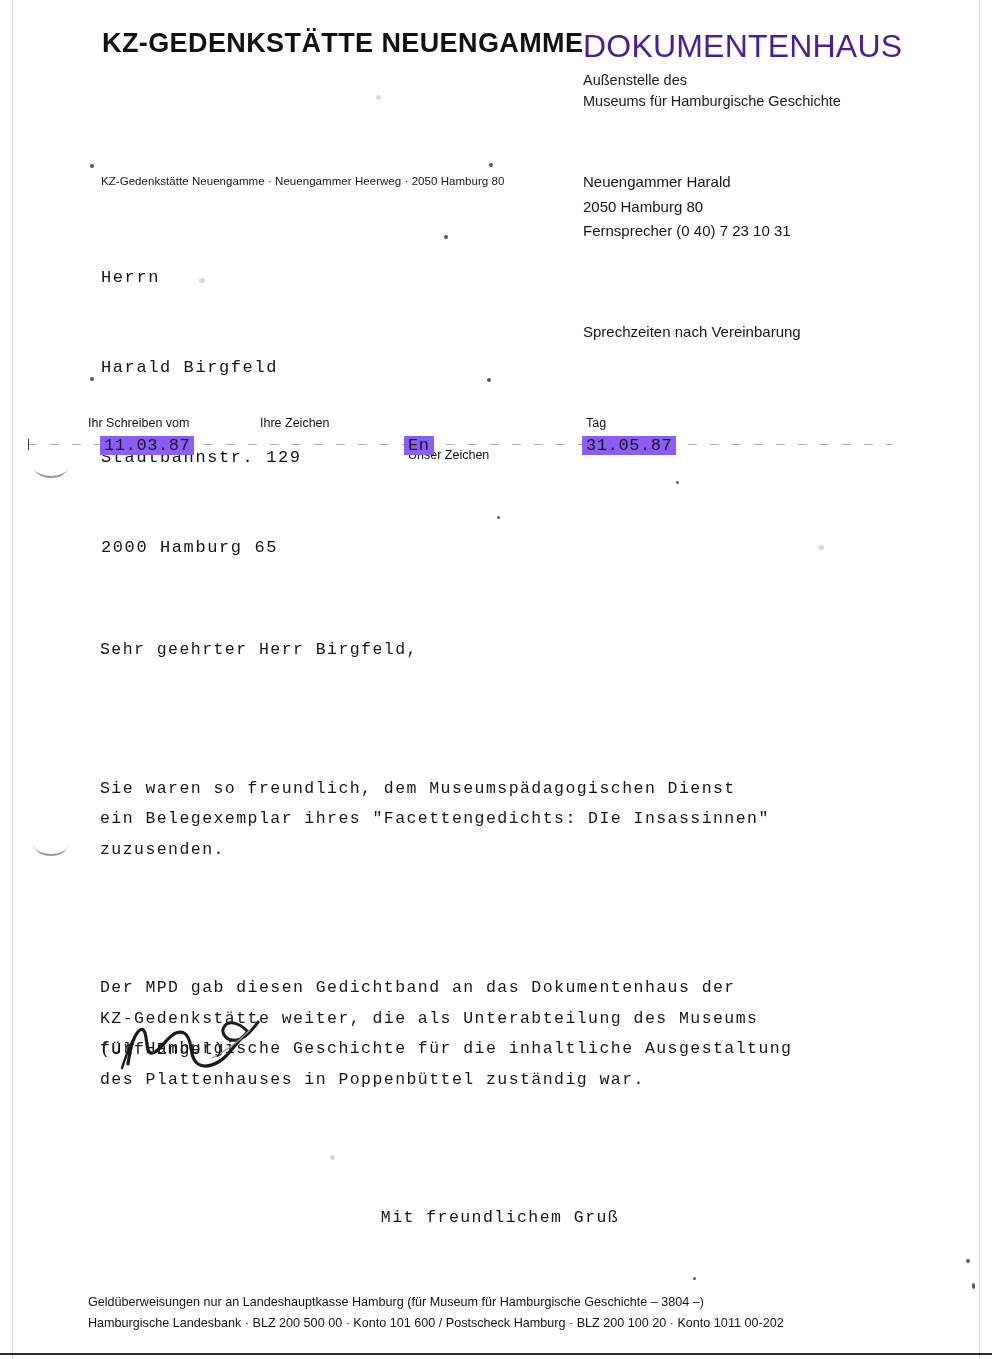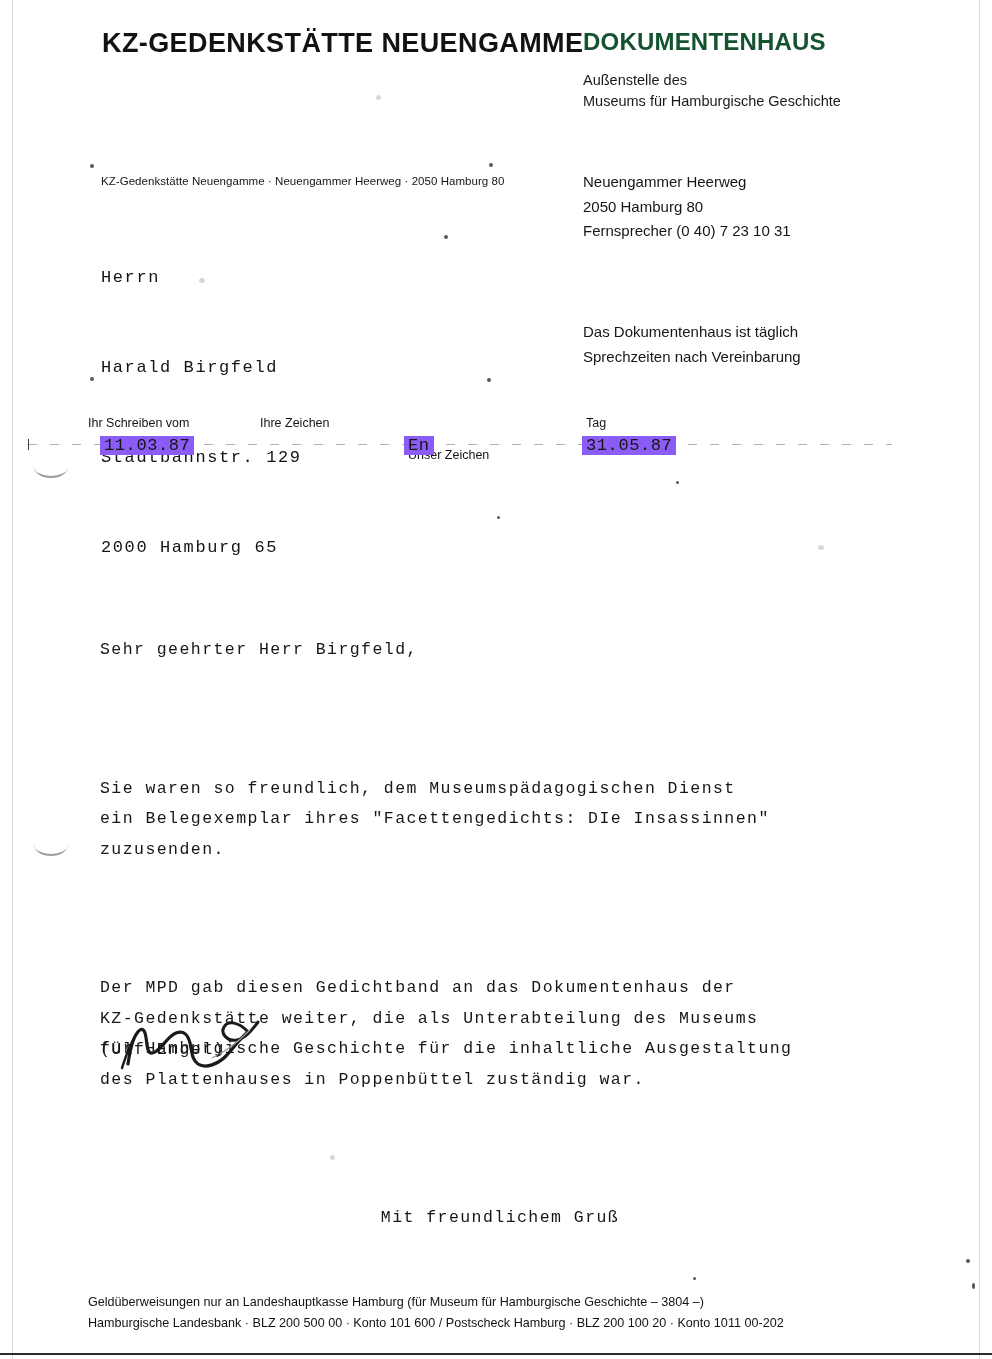--- a/index.html
+++ b/index.html
@@ -51,24 +51,24 @@
     font-weight: 600;
     letter-spacing: 0.4px;
     color: #121212;
     white-space: nowrap;
     margin-left: 14px;
   }
   .hdr-title2 {
     position: absolute;
     left: 583px;
     top: 28px;
-    font-size: 24px;
-    font-weight: 700;
+    font-size: 32px;
+    font-weight: 400;
     letter-spacing: 0.2px;
-    color: #14532d;
+    color: #4c1d95;
     white-space: nowrap;
   }
   .hdr-sub {
     position: absolute;
     left: 583px;
     top: 70px;
     font-size: 14.5px;
     line-height: 21px;
     color: #1a1a1a;
     white-space: nowrap;
@@ -269,27 +269,26 @@
   <div class="sender-line">KZ-Gedenkstätte Neuengamme · Neuengammer Heerweg · 2050 Hamburg 80</div>
 
   <div class="recipient">
     <div>Herrn</div>
     <div>Harald Birgfeld</div>
     <div>Stadtbahnstr. 129</div>
     <div>2000 Hamburg 65</div>
   </div>
 
   <div class="contact">
-    <div>Neuengammer Heerweg</div>
+    <div>Neuengammer Harald</div>
     <div>2050 Hamburg 80</div>
     <div>Fernsprecher (0 40) 7 23 10 31</div>
   </div>
 
   <div class="hours">
-    <div>Das Dokumentenhaus ist täglich</div>
     <div>Sprechzeiten nach Vereinbarung</div>
   </div>
 
   <div class="refrow">
     <div class="ref-rule"></div>
     <div class="ref-rule-cap"></div>
 
     <div class="ref-label c1">Ihr Schreiben vom</div>
     <div class="ref-label c2">Ihre Zeichen</div>
     <div class="ref-label c3">Unser Zeichen</div>

